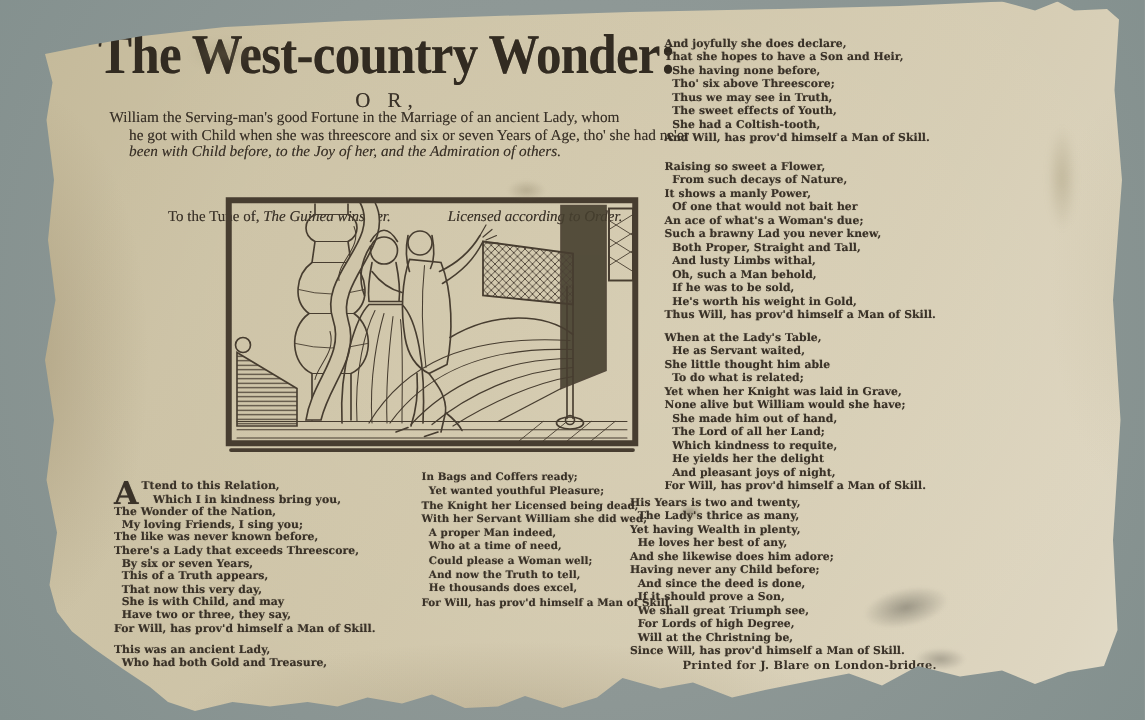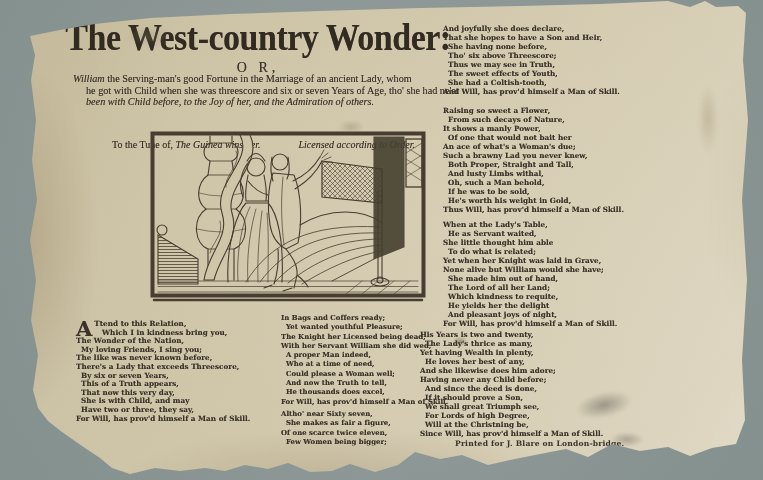--- a/index.html
+++ b/index.html
@@ -33,21 +33,21 @@
   .s6{left:338px;top:120px;width:26px;height:14px;background:radial-gradient(ellipse,rgba(120,108,80,.3),transparent 70%);filter:blur(1px);}
 
   .ink{color:#3a3228;text-shadow:0 0 .4px rgba(58,50,40,.55);}
   .title{position:absolute;left:56px;top:17px;width:404px;text-align:center;
     font-size:34px;letter-spacing:-.5px;transform:scaleY(1.1);transform-origin:top;
     color:#322b21;font-weight:600;}
   .or{position:absolute;left:56px;top:60px;width:404px;text-align:center;
     font-size:14px;letter-spacing:4px;color:#3a3228;}
   .sub{position:absolute;font-size:10.2px;line-height:11px;white-space:pre;}
   .sub1{left:73px;top:73px;} .sub2{left:86px;top:85px;} .sub3{left:86px;top:96px;font-style:italic;}
-  .lead{font-style:italic;}
+  .lead{}
   .tune{position:absolute;left:112px;top:109px;font-size:10px;white-space:pre;margin-top:30px;}
   .tune .it{font-style:italic;} .tune .gap{display:inline-block;width:38px;}
 
   .bl{position:absolute;font-family:"DejaVu Serif",serif;font-weight:700;
     font-size:7.2px;line-height:9px;letter-spacing:.05px;white-space:pre;color:#3a3228;
     text-shadow:0 0 .5px rgba(58,50,40,.5);}
   .lh85{line-height:8.6px;} .mid{font-size:6.9px;line-height:9.3px;}
   .dropcap{float:left;font-size:21px;line-height:16px;padding:1px 2px 0 0;font-weight:700;}
   .imprint{position:absolute;left:455px;top:439px;font-family:"DejaVu Serif",serif;
     font-weight:700;font-size:7.6px;color:#3a3228;letter-spacing:.2px;}
@@ -131,35 +131,33 @@
 The Wonder of the Nation,
   My loving Friends, I sing you;
 The like was never known before,
 There's a Lady that exceeds Threescore,
   By six or seven Years,
   This of a Truth appears,
   That now this very day,
   She is with Child, and may
   Have two or three, they say,
 For Will, has prov'd himself a Man of Skill.</span></div>
+    <div class="bl lh85" style="left:76px;top:429px;">This was an ancient Lady,
+  Who had both Gold and Treasure,</div>
 
     <div class="bl mid" style="left:281px;top:314px;">In Bags and Coffers ready;
   Yet wanted youthful Pleasure;
 The Knight her Licensed being dead,
 With her Servant William she did wed;
   A proper Man indeed,
   Who at a time of need,
   Could please a Woman well;
   And now the Truth to tell,
   He thousands does excel,
 For Will, has prov'd himself a Man of Skill.</div>
-    <div class="bl mid" style="left:281px;top:410px;">Altho' near Sixty seven,
-  She makes as fair a figure,
-Of one scarce twice eleven,
-  Few Women being bigger;</div>
 
     <div class="bl" style="left:443px;top:24px;">And joyfully she does declare,
 That she hopes to have a Son and Heir,
   She having none before,
   Tho' six above Threescore;
   Thus we may see in Truth,
   The sweet effects of Youth,
   She had a Coltish-tooth,
 And Will, has prov'd himself a Man of Skill.</div>
     <div class="bl" style="left:443px;top:106px;">Raising so sweet a Flower,

